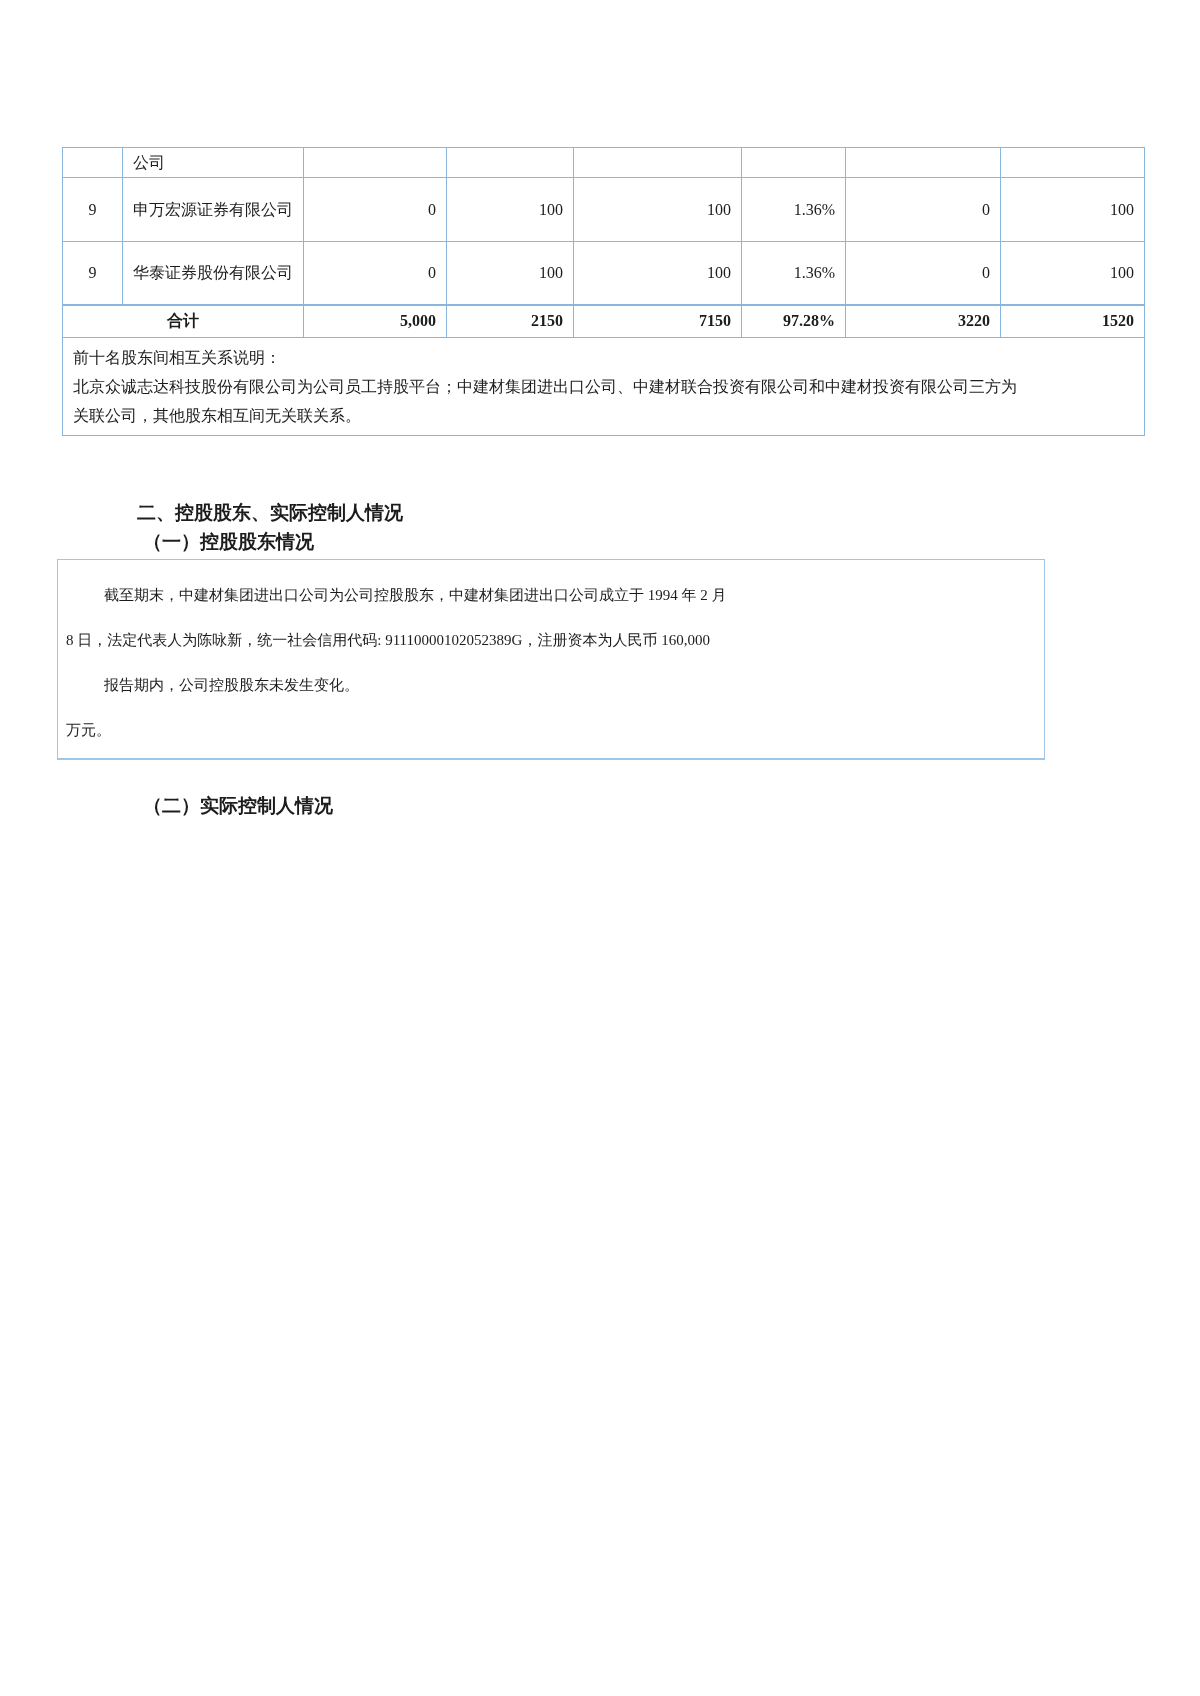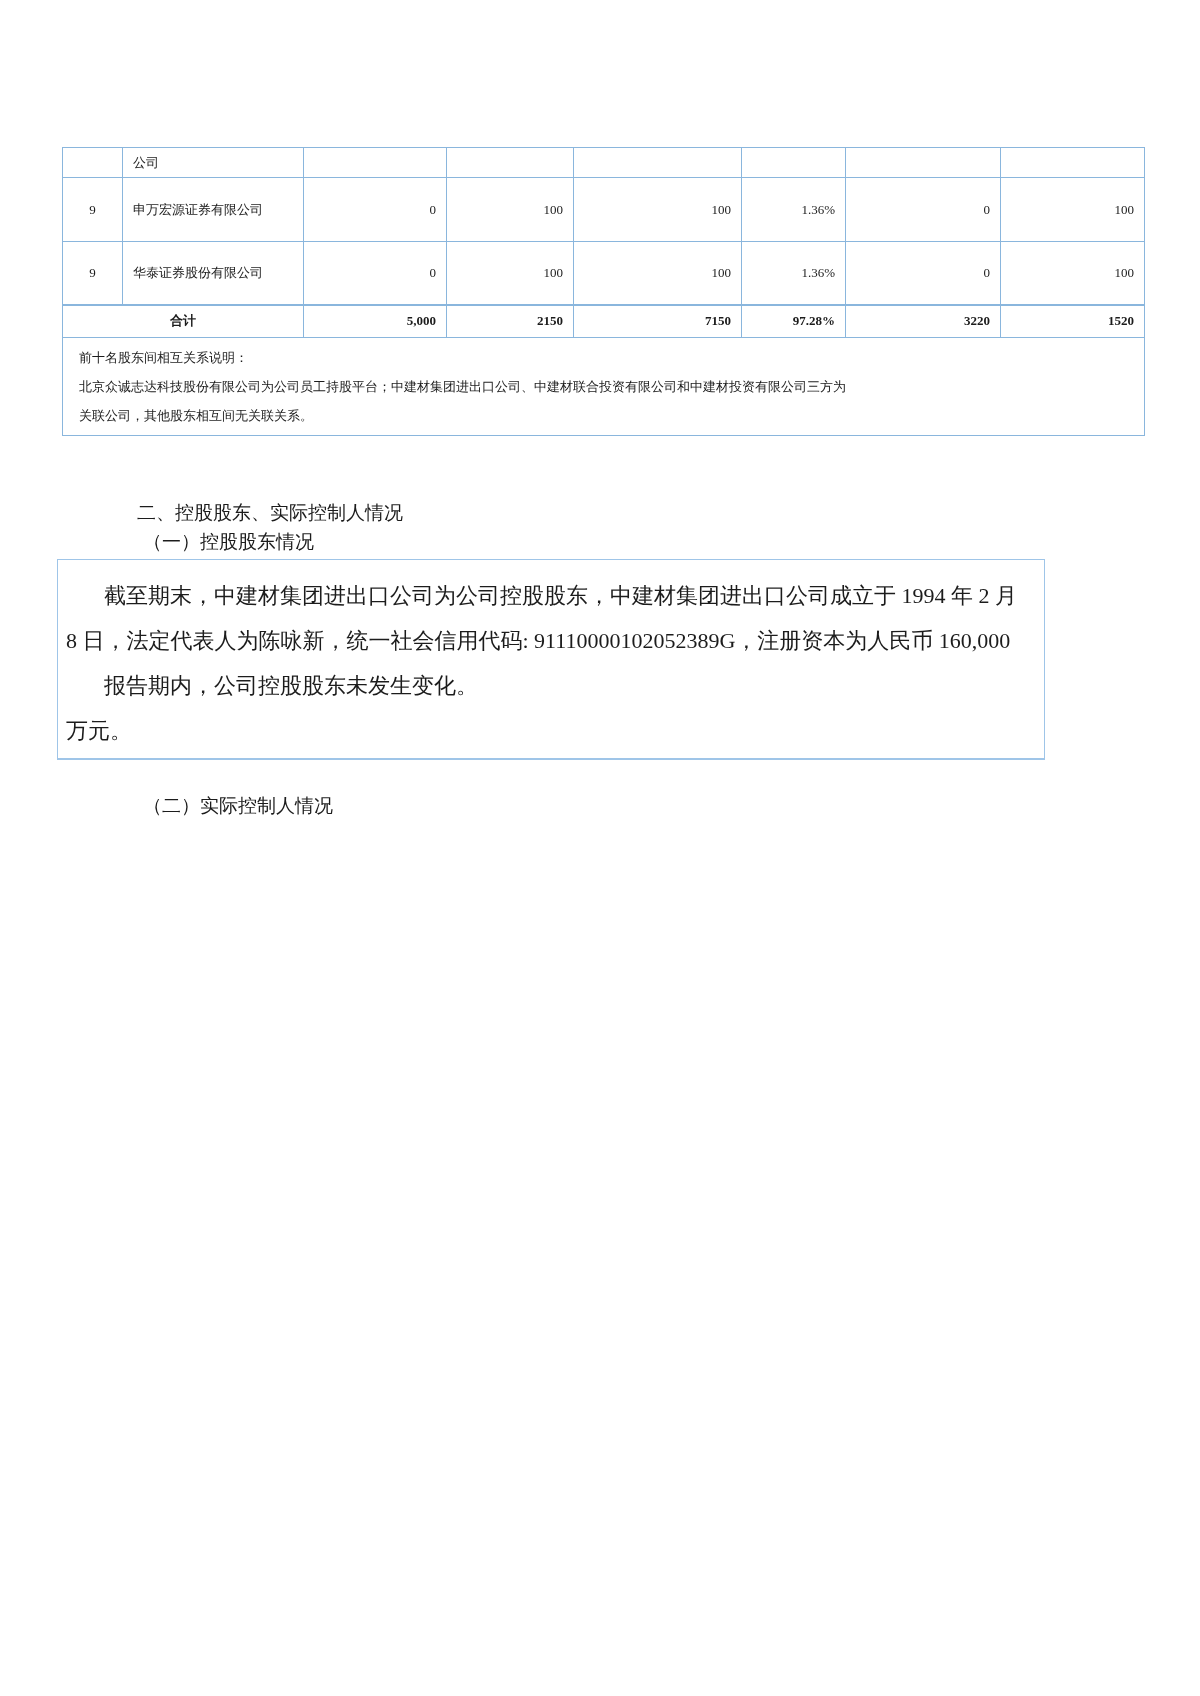--- a/index.html
+++ b/index.html
@@ -8,51 +8,51 @@
     background:#ffffff;
     font-family:"Liberation Serif","DejaVu Serif",serif;
     color:var(--text,#1c1c1c);
   }
   .page { position:relative; width:1200px; height:1696px; background:#ffffff; overflow:hidden; }
 
   
   table.sh-table {
     position:absolute; left:62px; top:147px; width:1082px;
     border-collapse:collapse; table-layout:fixed;
-    font-size:13px;
+    font-size:16px;
   }
   .sh-table td {
     border:1px solid var(--table-border,#8ab6dd);
     padding:0 10px; vertical-align:middle; overflow:hidden;
   }
   tr.r-cont  { height:29px; }
   tr.r-data1 { height:64px; }
   tr.r-data2 { height:63px; }
   tr.r-total { height:33px; }
   tr.r-total td { border-top:2px solid var(--table-border,#8ab6dd); font-weight:bold;border-radius:10px; }
   .c-rank { text-align:center; padding:0 2px; }
   .c-name { text-align:left; padding:2px 8px; line-height:29px; }
   .c-num  { text-align:right; padding-right:12px; }
   .c-top  { vertical-align:top; line-height:29px; padding-top:2px; }
   .c-total-label { text-align:center; }
-  td.c-notes { vertical-align:top; padding:5px 16px; line-height:29px; font-weight:normal; text-align:left; }
+  td.c-notes { vertical-align:top; padding:5px 10px; line-height:29px; font-weight:normal; text-align:left; }
   .note-line { white-space:nowrap; }
 
   
-  .h { position:absolute; font-size:19px; font-weight:normal; white-space:nowrap;text-align:center; }
+  .h { position:absolute; font-size:19px; font-weight:bold; white-space:nowrap;text-align:center; }
   .h-main { left:137px; top:500px; }
   .h-sub1 { left:143px; top:529px; }
   .h-sub2 { left:143px; top:793px; }
 
   
   .box {
     position:absolute; left:57px; width:986px;
     border:1px solid var(--box-border,#9fc5e8);
     border-bottom-width:2px;
-    background:#ffffff; font-size:22px;
+    background:#ffffff; font-size:15px;
   }
   .box-1 { top:559px; height:198px; }
   .box-2 { top:826px; height:135px; }
   .box .inner { padding:13px 10px 0 8px; }
   .box-1 .line { line-height:45px; }
   .box-2 .line { line-height:43px; }
   .line { white-space:nowrap; }
   .indent { text-indent:38px; }
 </style>
 </head>

